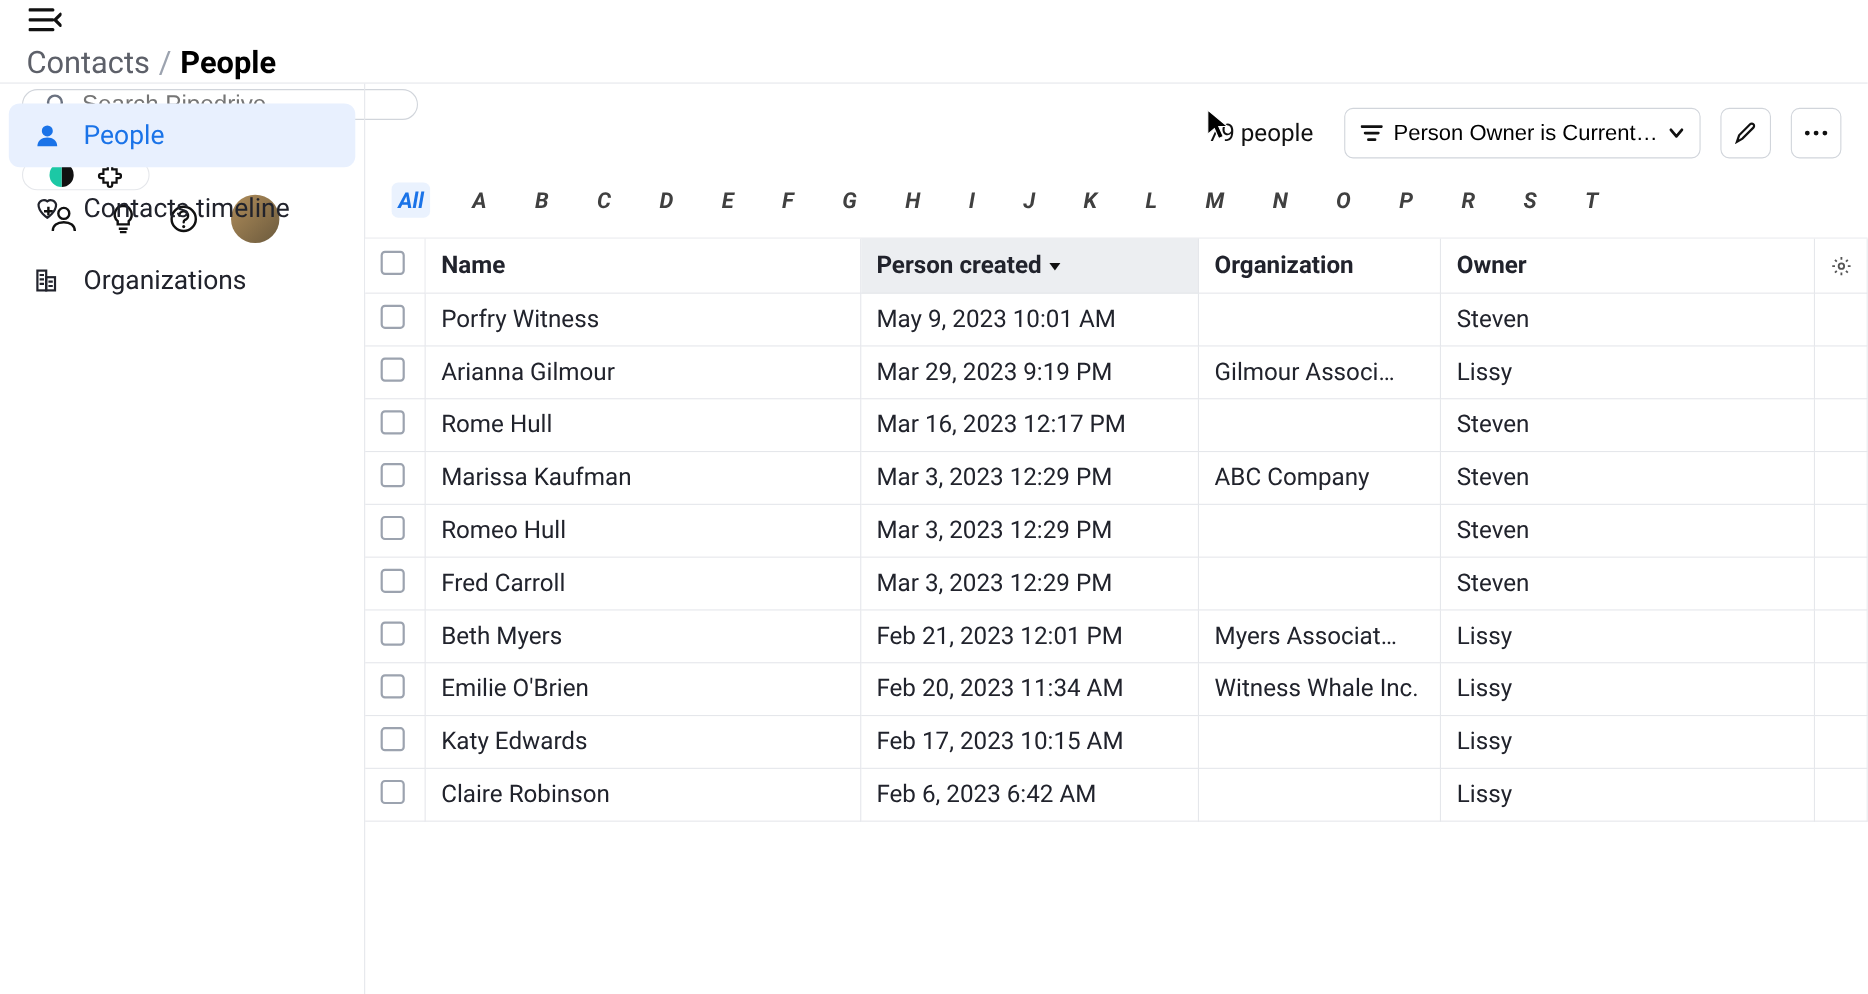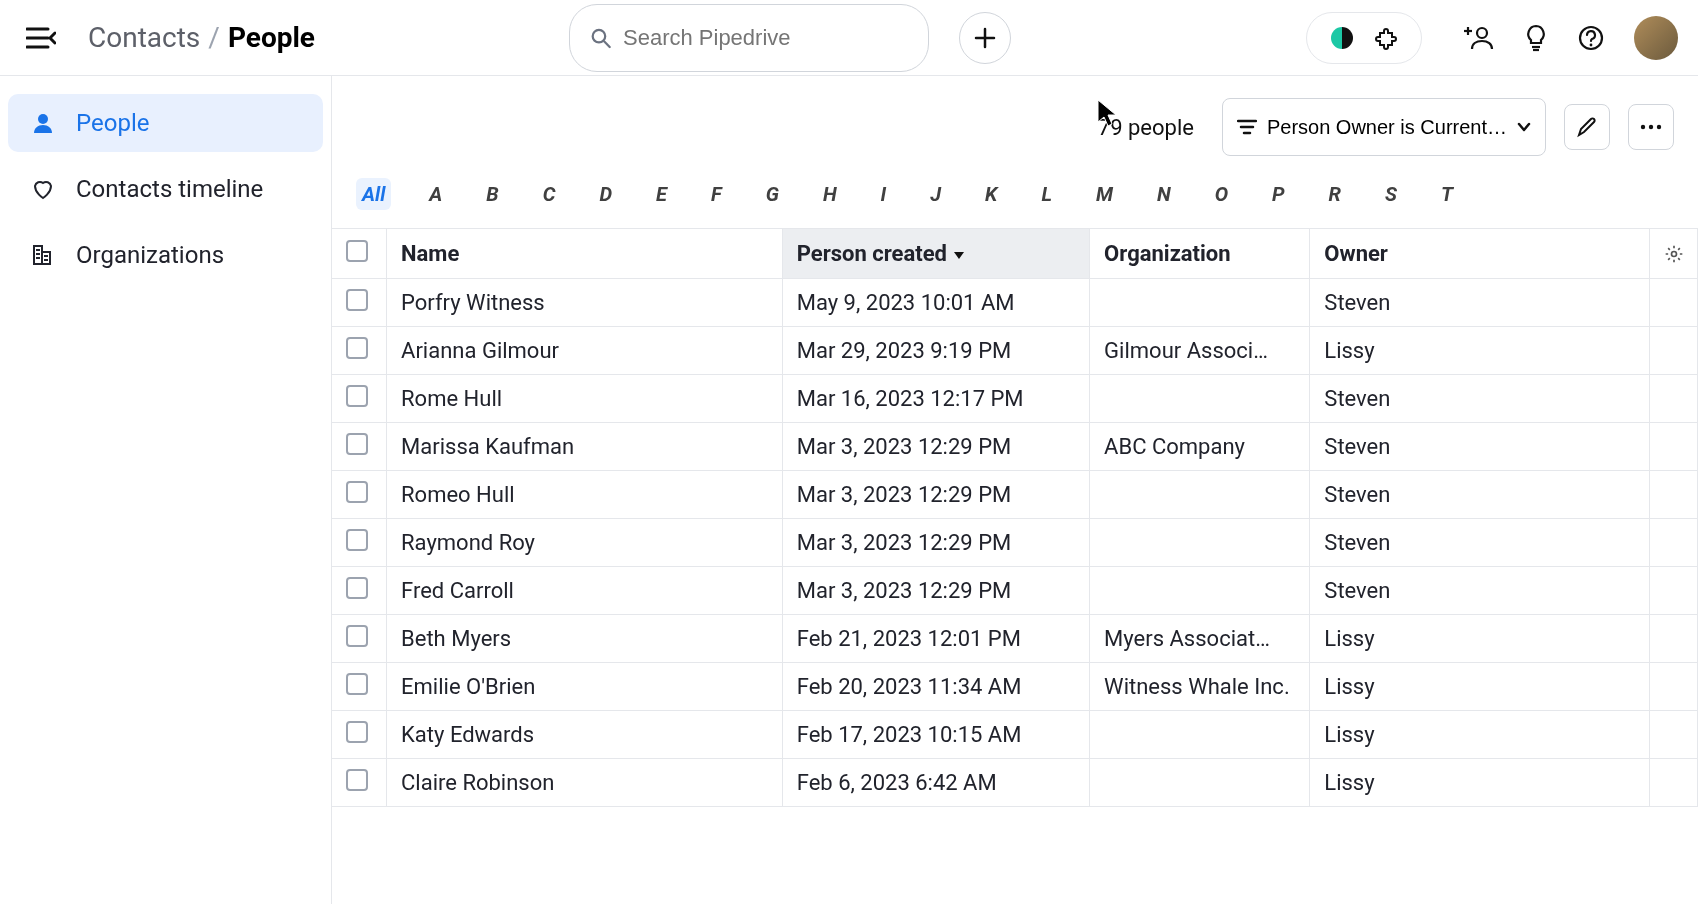--- a/index.html
+++ b/index.html
@@ -2,25 +2,25 @@
 <html><head>
 <meta charset="utf-8">
 <style>
   * { box-sizing: border-box; margin: 0; padding: 0; }
   html, body { height: 100%; font-family: -apple-system, BlinkMacSystemFont, "Segoe UI", Roboto, sans-serif; background: #fff; color: #21232c; }
   body { display: flex; flex-direction: column; }
 
   
   .topbar {
     display: flex;
-    align-items: center;
     height: 76px;
     padding: 0 20px;
     border-bottom: 1px solid #e5e7eb;
-    gap: 22px;
+    gap: 4px;
+    flex-direction: column;
   }
   .menu-btn {
     background: none; border: none; cursor: pointer; display: flex; align-items: center;
     padding: 6px;
   }
   .breadcrumb {
     display: flex; align-items: baseline; gap: 8px; font-size: 28px; margin-left: 4px;
   }
   .breadcrumb .section { color: #5d6069; font-weight: 400; }
   .breadcrumb .slash { color: #9ca3af; }
@@ -74,21 +74,21 @@
   }
   .add-btn {
     display: flex; align-items: center; gap: 10px;
     background: #2b7a3d; color: #fff; border: none; border-radius: 8px;
     height: 48px; padding: 0 22px; font-size: 22px; font-weight: 600; cursor: pointer;
   }
   .main-top-spacer { flex: 1; }
   .count { font-size: 22px; color: #111; margin-right: 10px; }
   .filter-btn {
     display: flex; align-items: center; gap: 10px;
-    height: 58px; padding: 0 14px; border: 1px solid #d1d5db; border-radius: 8px;
+    height: 46px; padding: 0 14px; border: 1px solid #d1d5db; border-radius: 8px;
     font-size: 20px; background: #fff; max-width: 340px; cursor: pointer;
   }
   .filter-btn .lbl { flex: 1; white-space: nowrap; overflow: hidden; text-overflow: ellipsis; text-align: left; }
   .sq-btn {
     width: 46px; height: 46px; border: 1px solid #d1d5db; border-radius: 8px; background: #fff;
     display: flex; align-items: center; justify-content: center; cursor: pointer;
   }
 
   
   .alpha-row {
@@ -361,28 +361,20 @@
             <tr>
               <td><span class="chk"></span></td>
               <td>Romeo Hull</td>
               <td>Mar 3, 2023 12:29 PM</td>
               <td></td>
               <td>Steven</td>
               <td></td>
             </tr>
             <tr>
               <td><span class="chk"></span></td>
-              <td>Raymond Roy</td>
-              <td>Mar 3, 2023 12:29 PM</td>
-              <td></td>
-              <td>Steven</td>
-              <td></td>
-            </tr>
-            <tr>
-              <td><span class="chk"></span></td>
               <td>Fred Carroll</td>
               <td>Mar 3, 2023 12:29 PM</td>
               <td></td>
               <td>Steven</td>
               <td></td>
             </tr>
             <tr>
               <td><span class="chk"></span></td>
               <td>Beth Myers</td>
               <td>Feb 21, 2023 12:01 PM</td>

